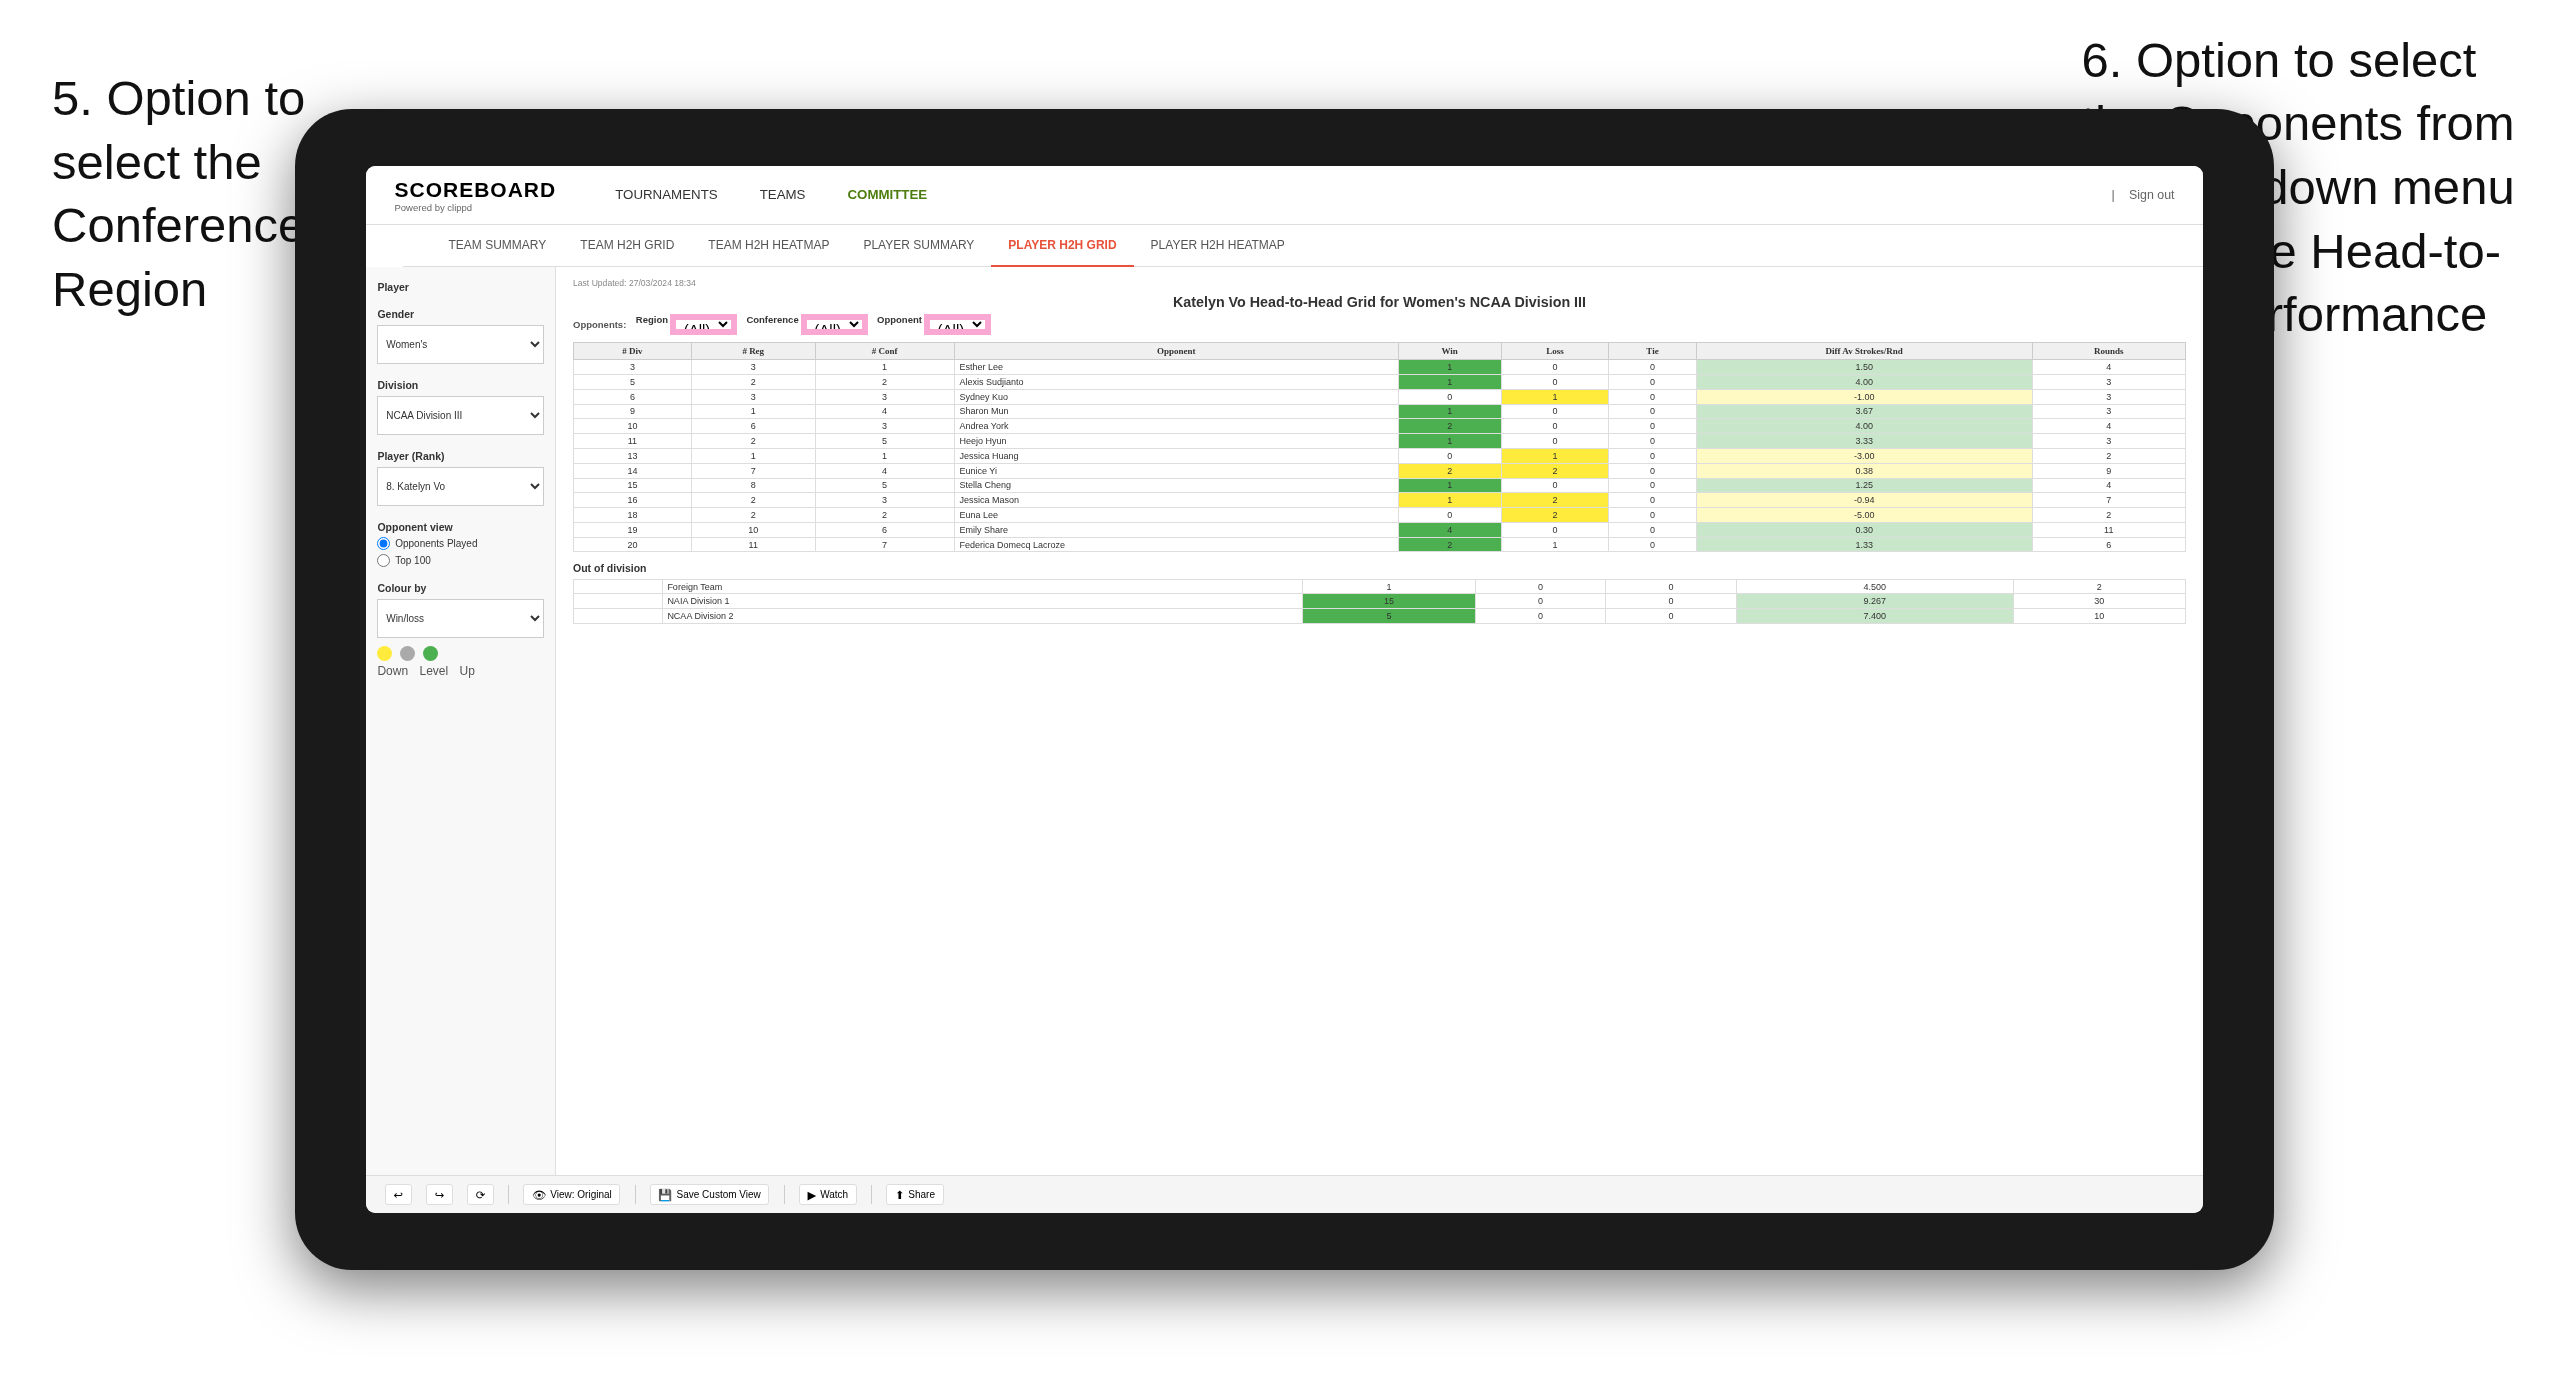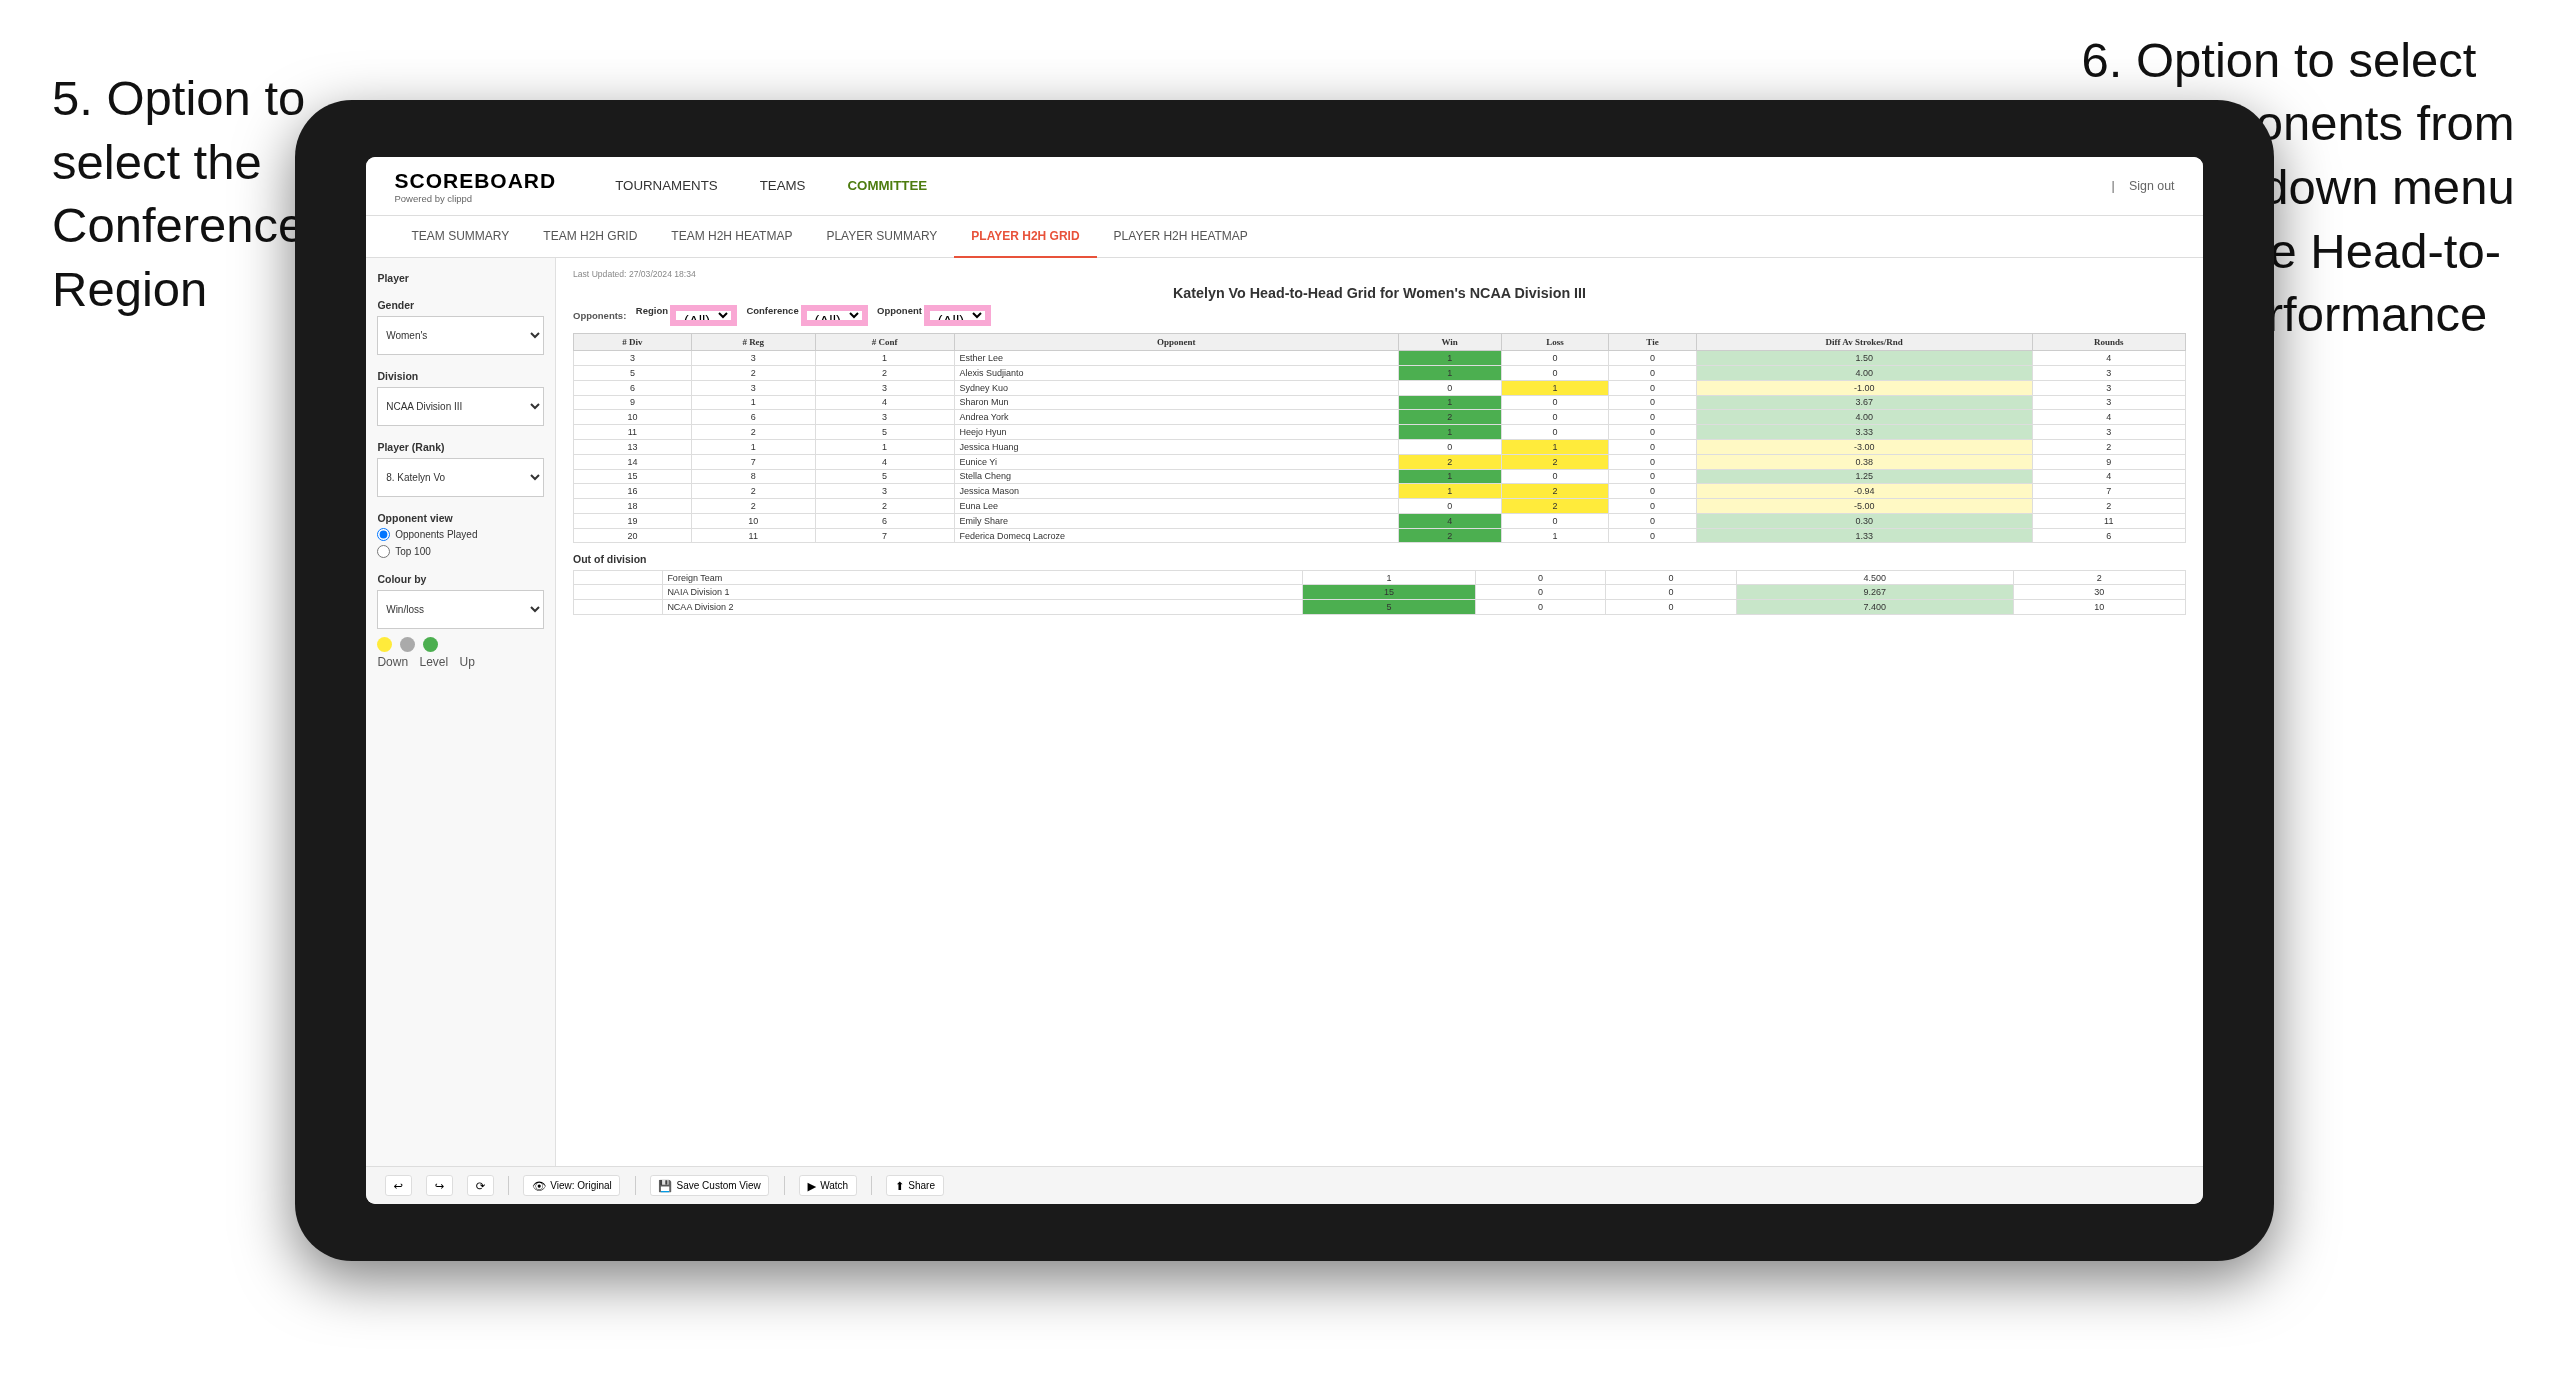--- a/index.html
+++ b/index.html
@@ -30,21 +30,21 @@
     #ann-right {
       right: 28.5px;
       top: 28.5px;
       width: 466px;
     }
 
     
     .tablet {
       position: absolute;
       left: 295px;
-      top: 100px;
+      top: 109px;
       width: 1979px;
       height: 1161px;
       background: #1a1a1a;
       border-radius: 57px;
       display: flex;
       align-items: center;
       justify-content: center;
       box-shadow: 0 19px 57px rgba(0,0,0,0.5);
     }
 
@@ -120,20 +120,21 @@
 
     
     .sub-nav {
       background: #fff;
       border-bottom: 1px solid #ddd;
       padding: 0 28.5px;
       display: flex;
       align-items: center;
       height: 42px;
       flex-shrink: 0;
+      margin-left: 37px;
     }
 
     .sub-nav-item {
       padding: 0 17px;
       height: 42px;
       display: flex;
       align-items: center;
       font-size: 12px;
       color: #555;
       cursor: pointer;

